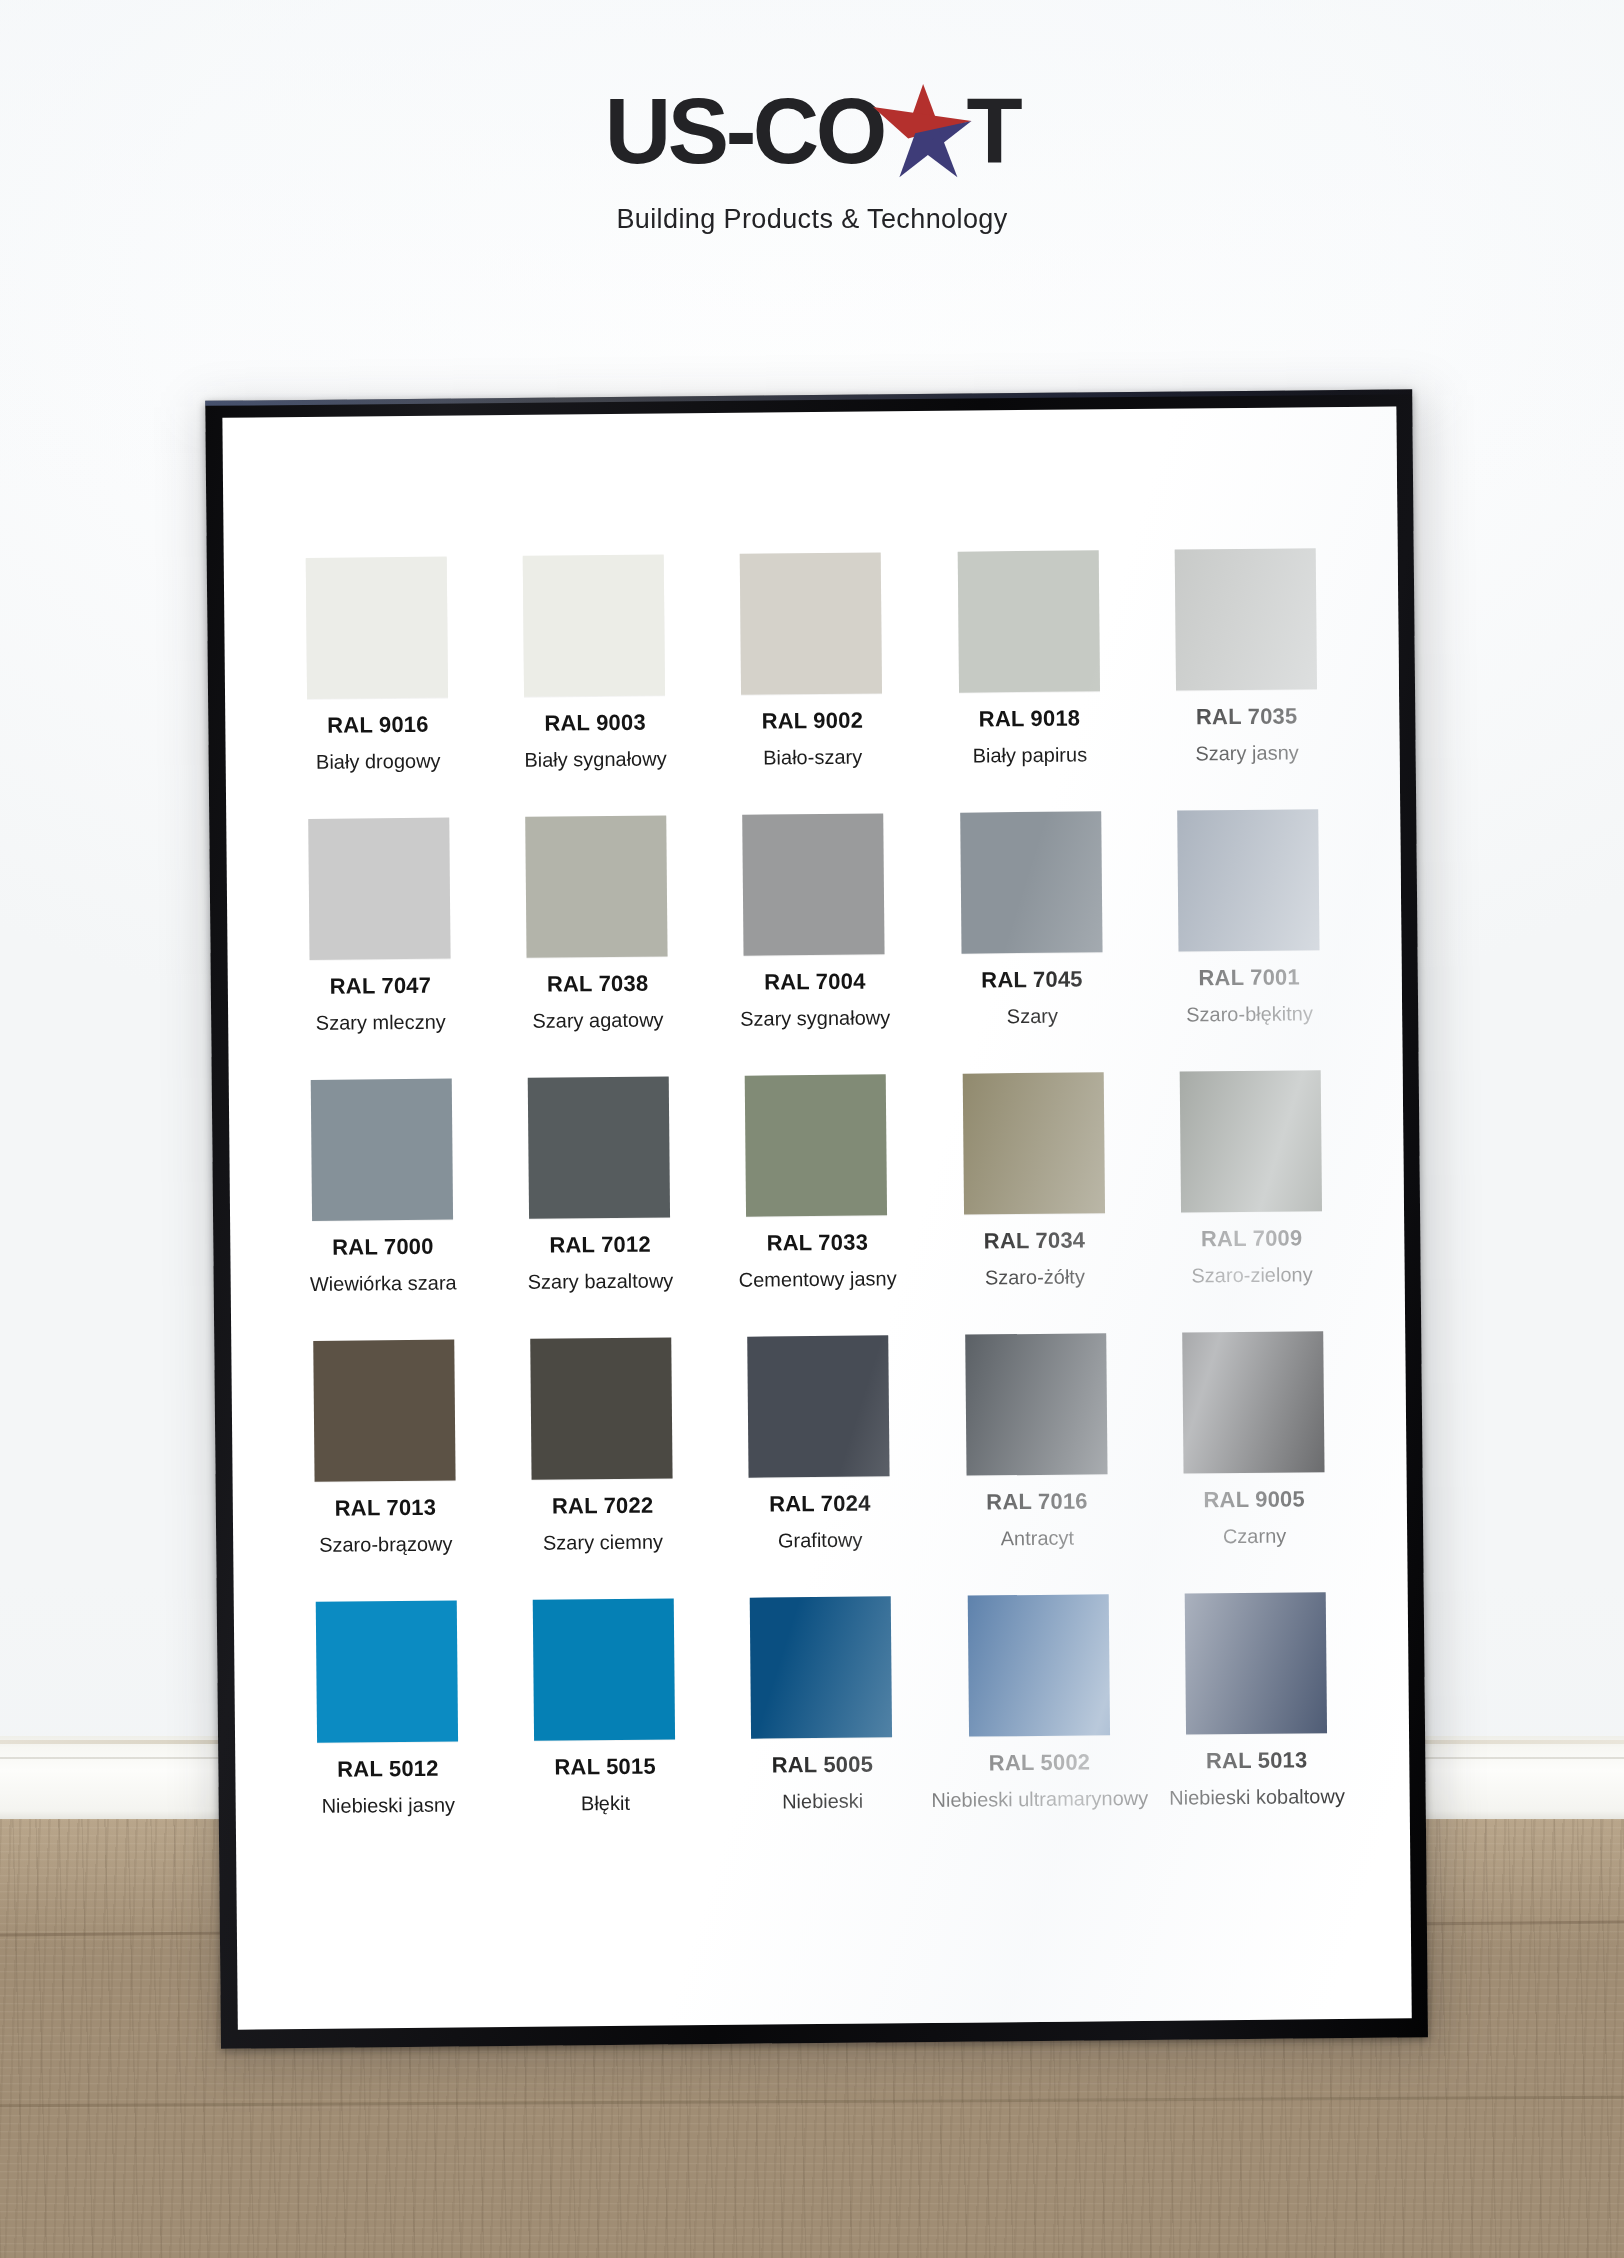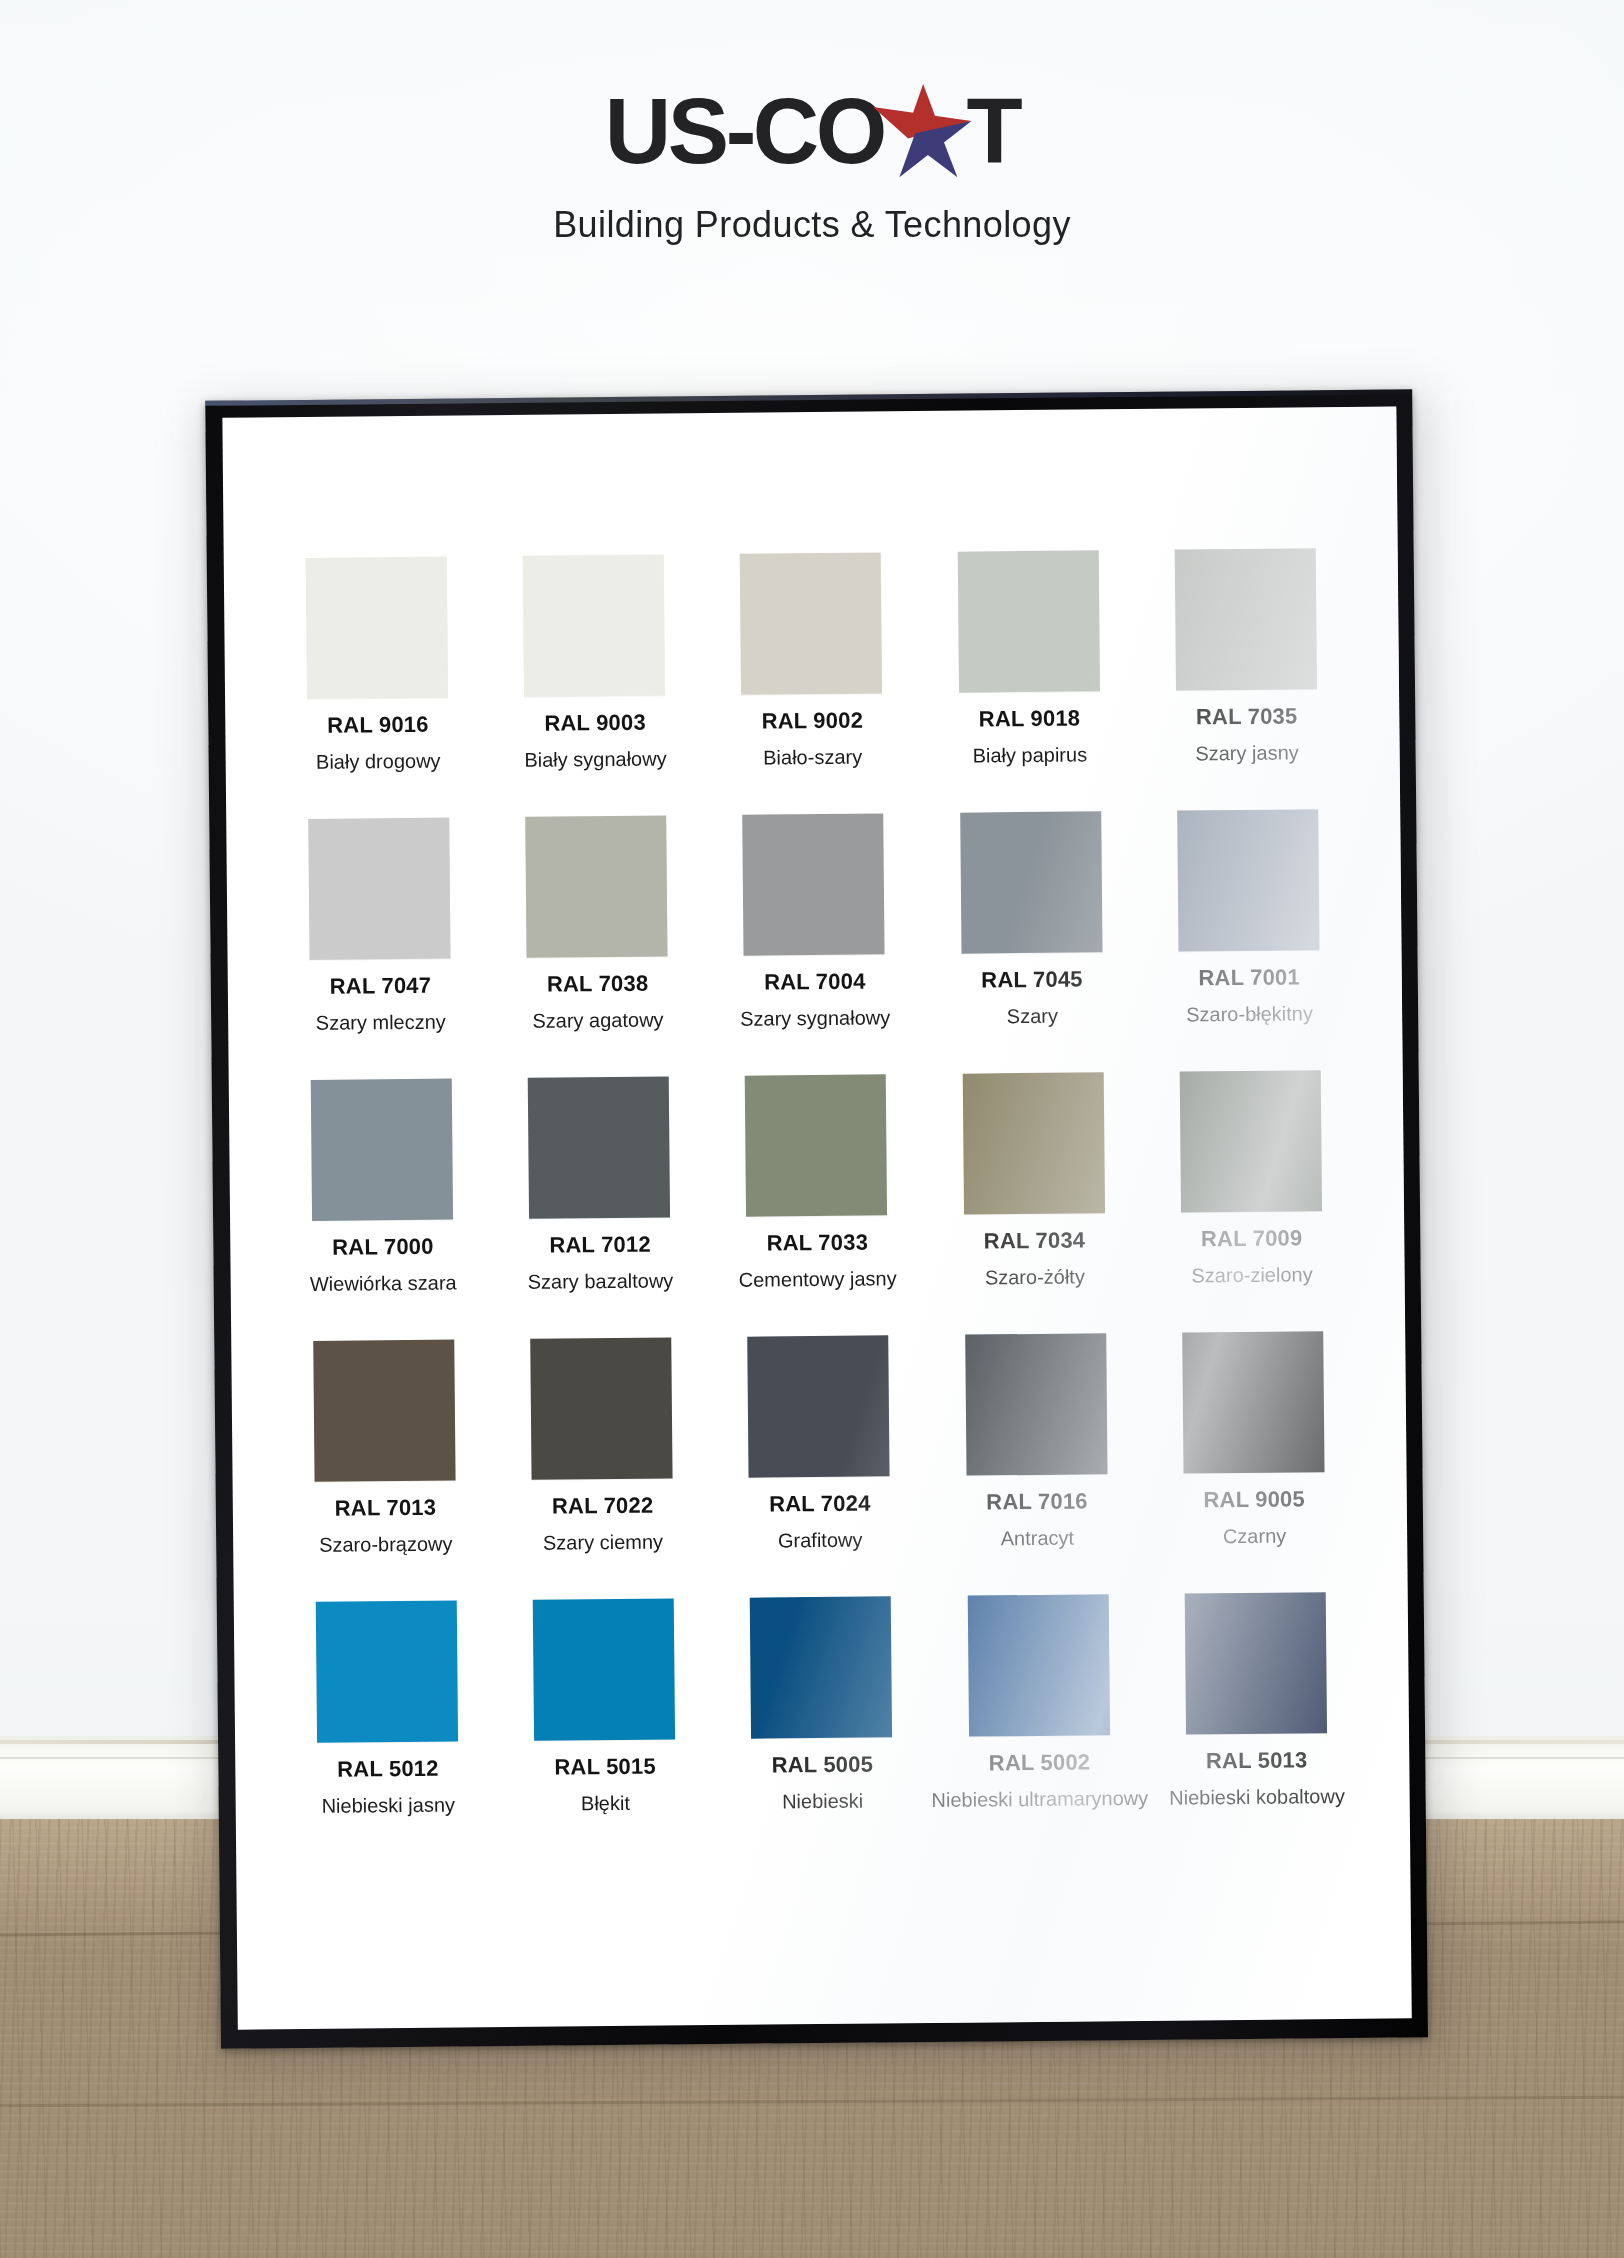--- a/index.html
+++ b/index.html
@@ -161,21 +161,21 @@
     position:relative;
     width:102px; height:92px;
     margin:0 -8.8px 0 -10.6px;
     display:inline-block;
   }
   .star-wrap svg { position:absolute; left:0; top:-3.5px; }
   .tagline {
     margin-top:26.5px;
     font-family:"Liberation Sans", sans-serif;
     font-weight:400;
-    font-size:36px;
+    font-size:27px;
     letter-spacing:0.4px;
     color:#232326;
   }
 </style>
 </head>
 <body>
 
 <div class="room">
 
   <div class="wall"></div>

